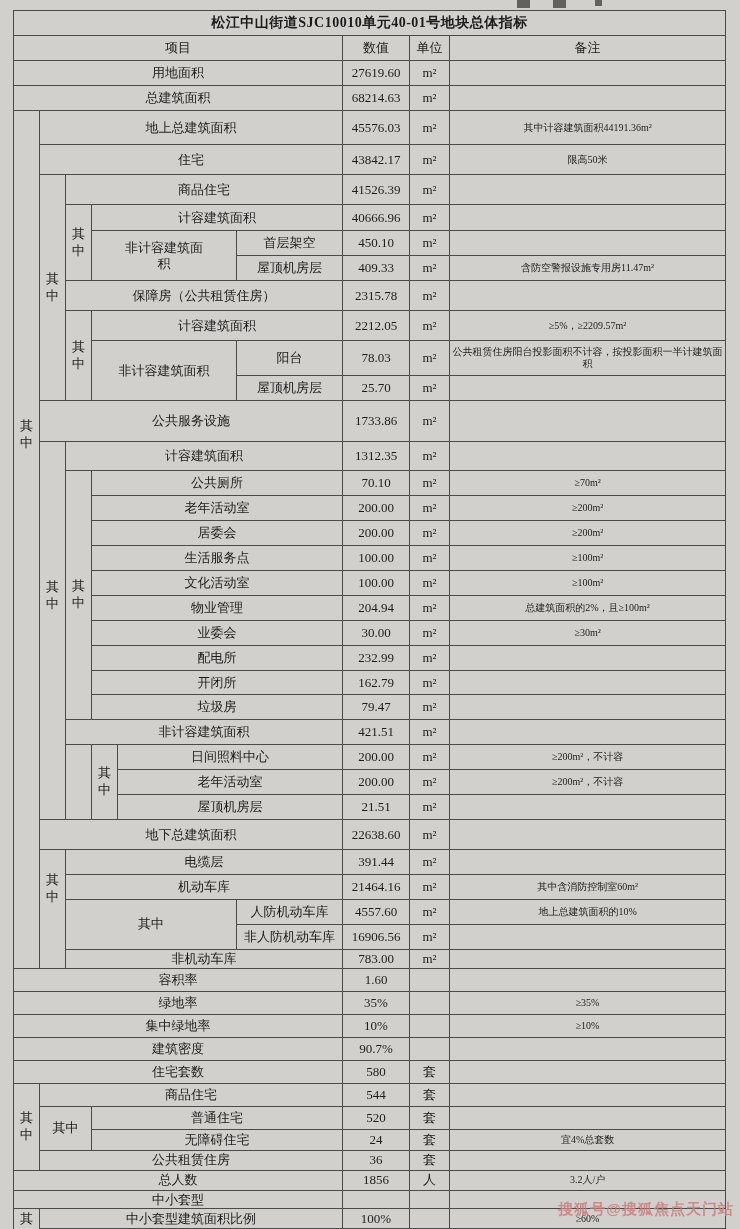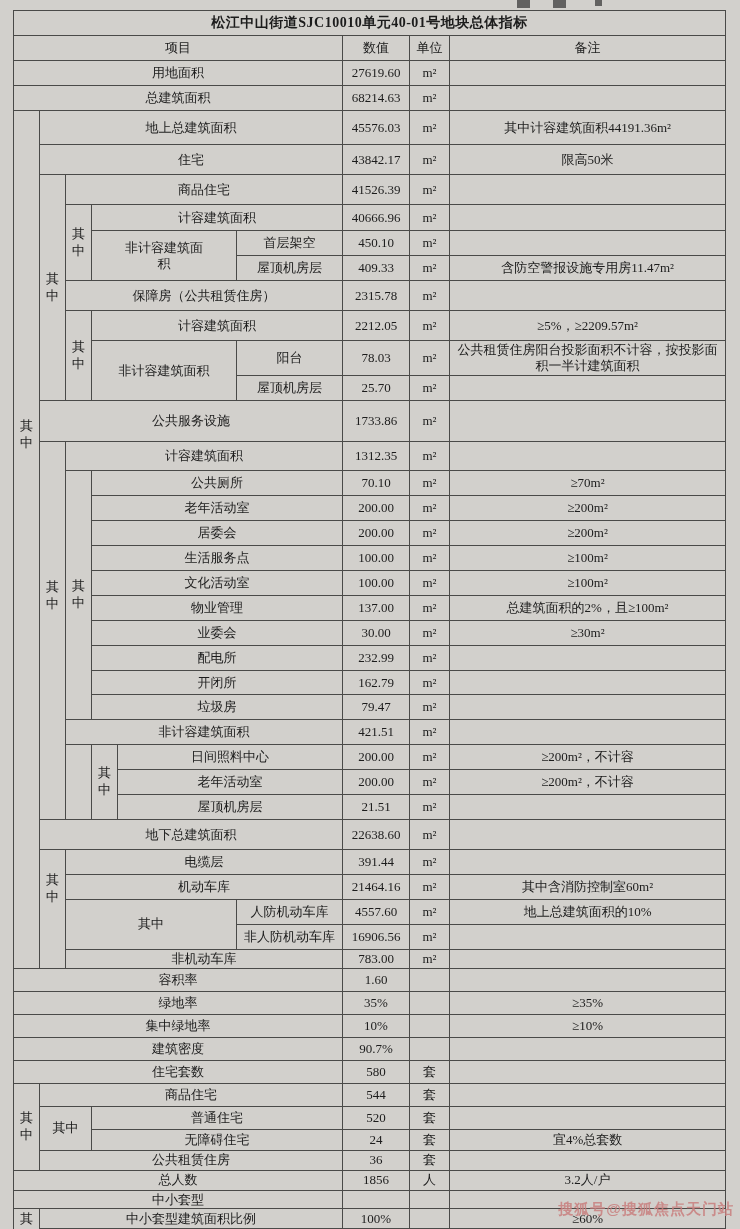--- a/index.html
+++ b/index.html
@@ -6,21 +6,21 @@
   html,body{margin:0;padding:0}
   body{width:740px;height:1229px;background:var(--bg,#d2d0cc)}
   #screen{position:relative;width:740px;height:1229px;overflow:hidden;
           font-family:"Liberation Serif","DejaVu Serif",serif;color:var(--ink,#1c1c1c)}
   #indicator-table{position:absolute;left:13px;top:10px;width:713px;
           border-collapse:collapse;table-layout:fixed}
   .cell{border:1px solid var(--line,#4a4a48);padding:1px 2px;font-size:13px;line-height:1.2;
         text-align:center;vertical-align:middle;overflow:hidden;word-break:break-all}
   .title{font-size:14px;font-weight:bold;letter-spacing:.5px}
   .hdr{font-size:13px}
-  .note{font-size:13px}
+  .note{font-size:10px}
   .nest{line-height:1.3}
   .up{padding-bottom:210px}
   .up2{padding-bottom:70px}
   .up3{padding-bottom:40px}
   .narrow{padding-left:28px;padding-right:28px}
   .vt{vertical-align:top;padding-top:2px}
   tr.vt .cell{vertical-align:top;padding-top:1px}
   .watermark{position:absolute;right:6px;top:1200px;font-family:"Liberation Sans",sans-serif;
         font-size:15px;font-weight:bold;color:var(--wm,#c9807f);letter-spacing:1px;opacity:.85;z-index:5}
   .artifact{position:absolute;top:0;background:#3c3c3c;opacity:.75}
@@ -171,21 +171,21 @@
           <td class="cell note">≥100m²</td>
         </tr>
         <tr style="height: 25px;">
           <td class="cell lbl" colspan="3">文化活动室</td>
           <td class="cell val">100.00</td>
           <td class="cell unit">m²</td>
           <td class="cell note">≥100m²</td>
         </tr>
         <tr style="height: 25px;">
           <td class="cell lbl" colspan="3">物业管理</td>
-          <td class="cell val">137.00</td>
+          <td class="cell val">204.94</td>
           <td class="cell unit">m²</td>
           <td class="cell note">总建筑面积的2%，且≥100m²</td>
         </tr>
         <tr style="height: 25px;">
           <td class="cell lbl" colspan="3">业委会</td>
           <td class="cell val">30.00</td>
           <td class="cell unit">m²</td>
           <td class="cell note">≥30m²</td>
         </tr>
         <tr style="height: 25px;">

